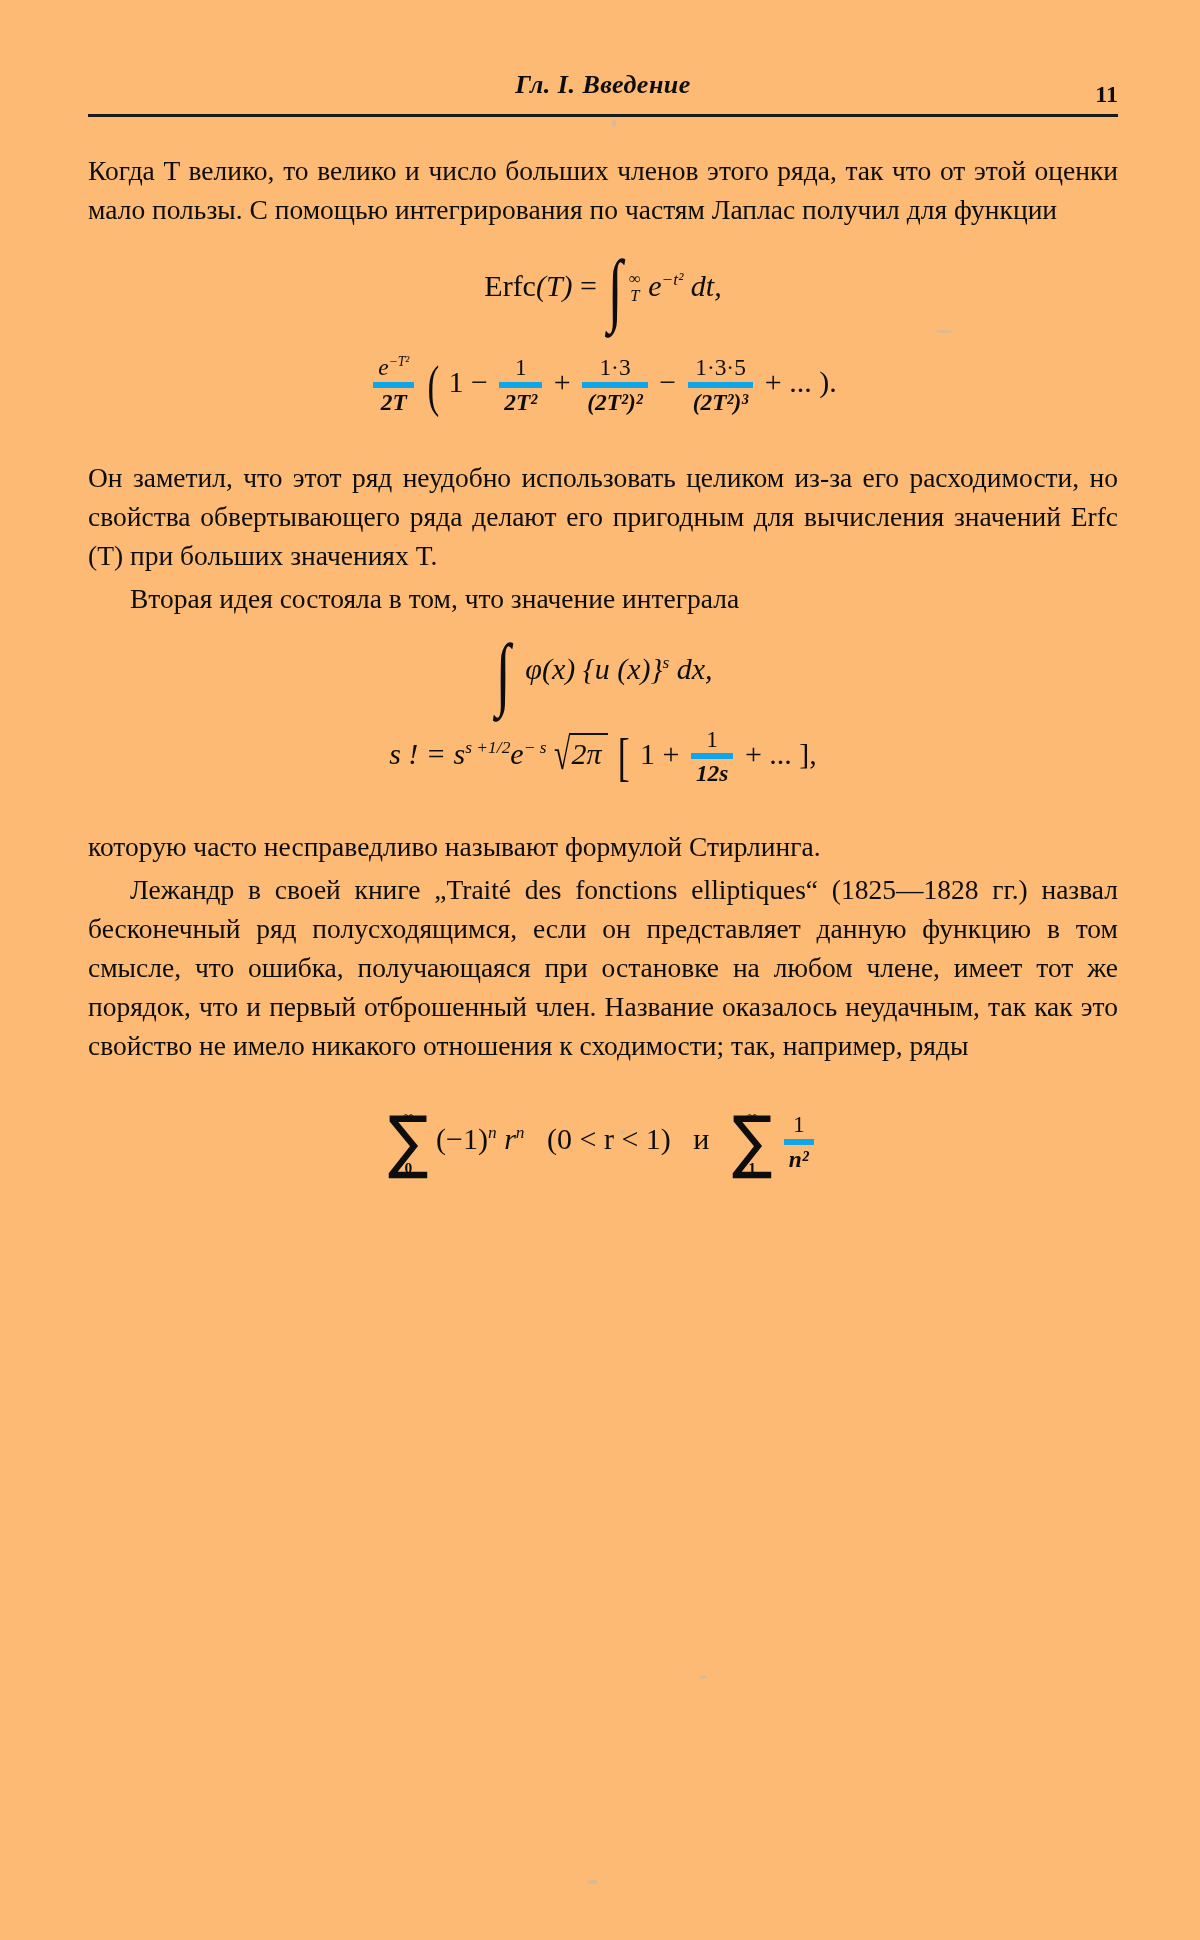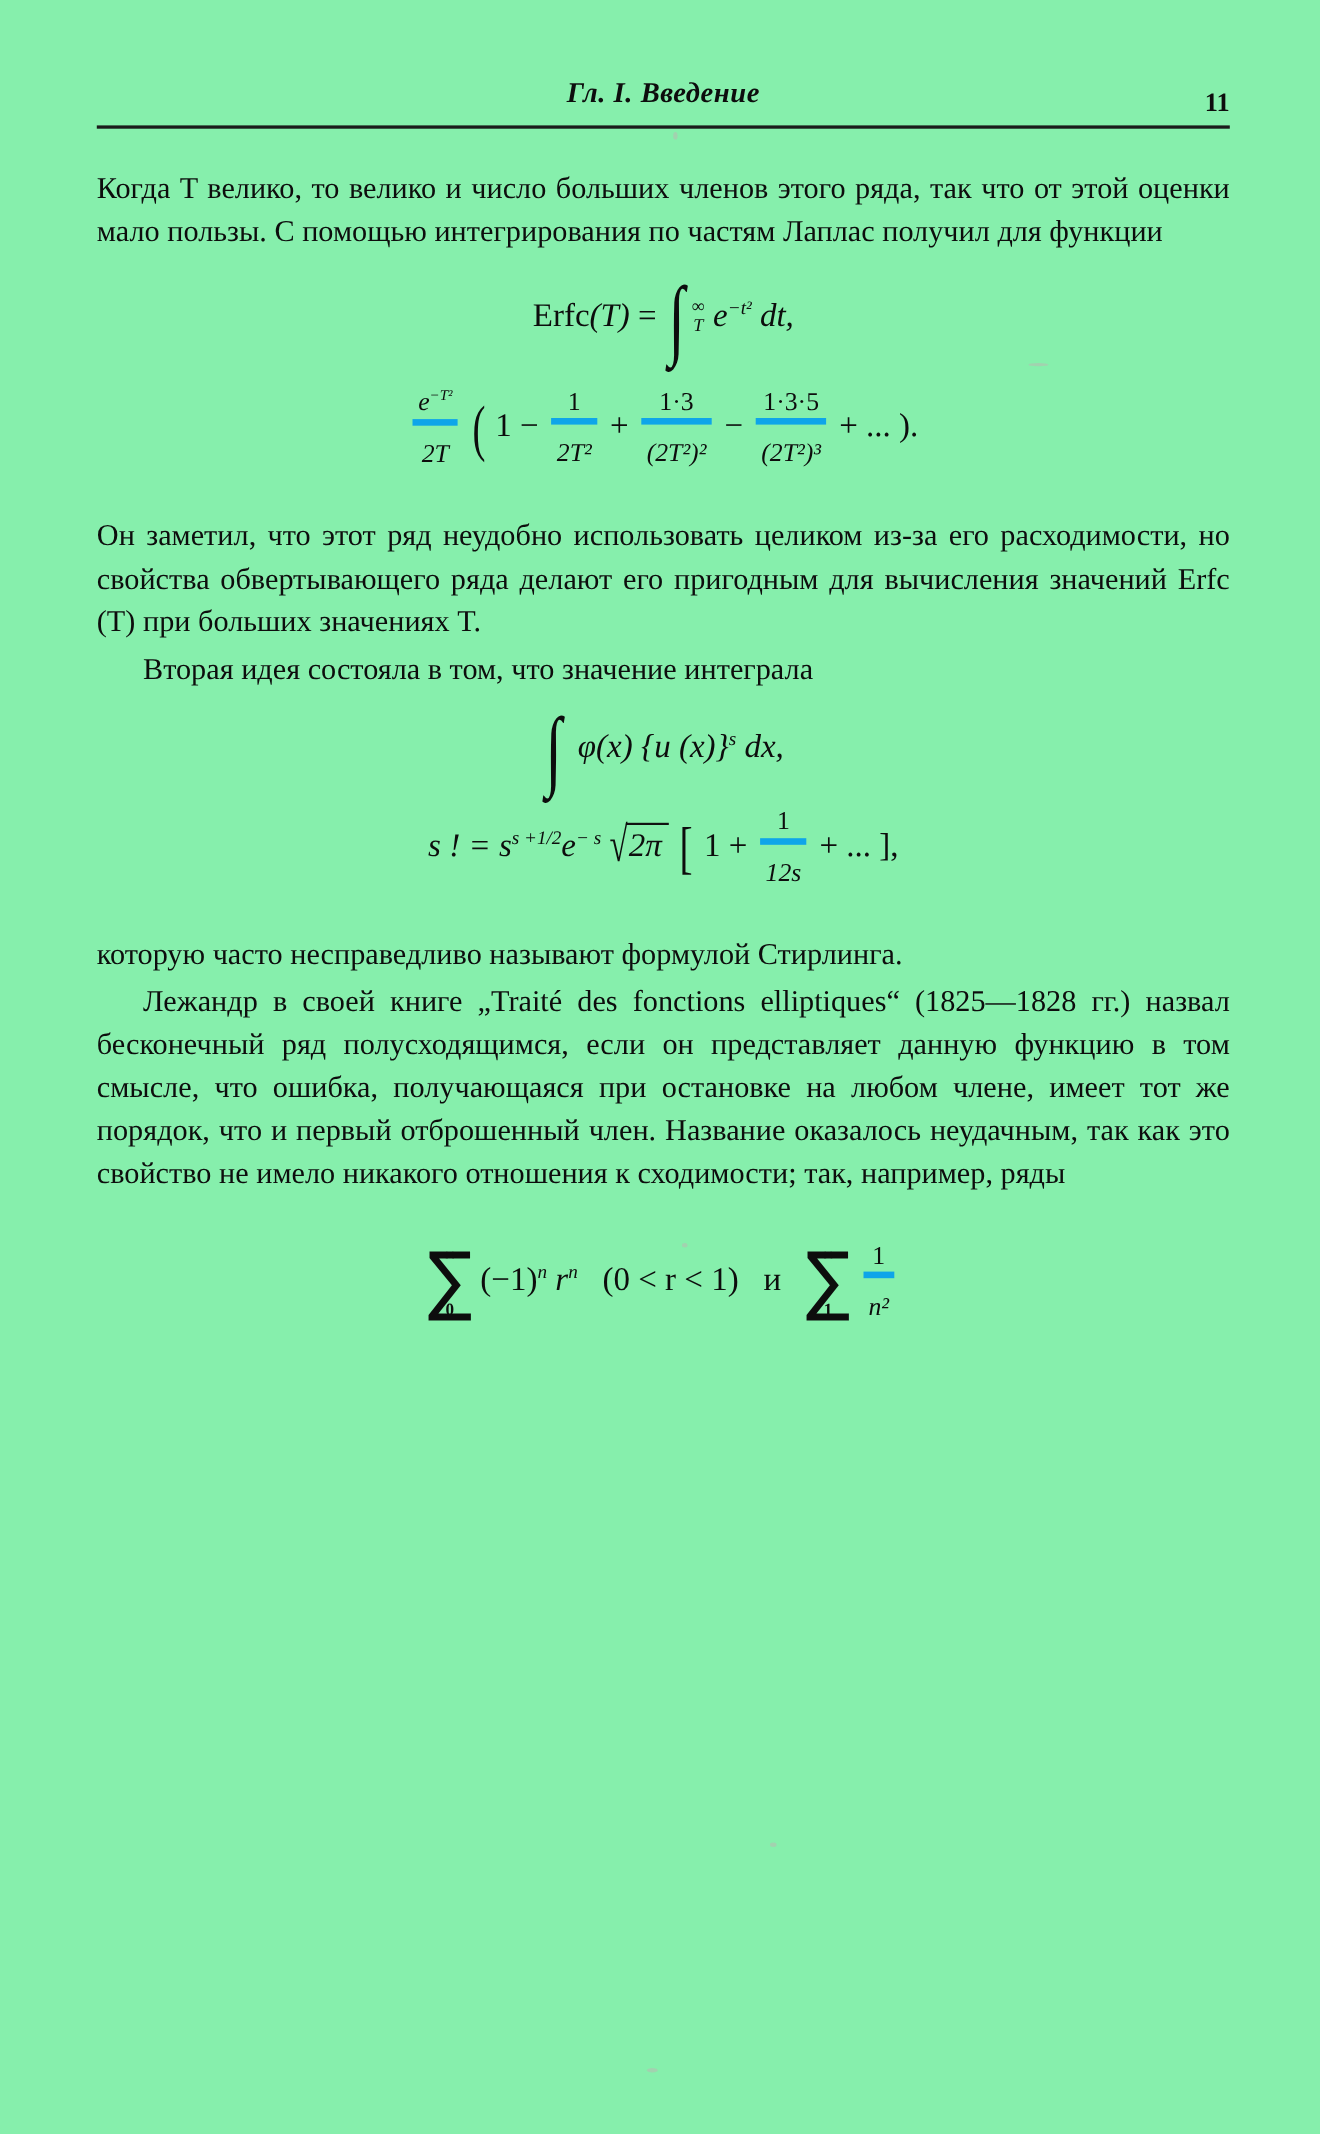--- a/index.html
+++ b/index.html
@@ -13,21 +13,21 @@
     position: relative;
     font-family: "Liberation Serif", serif;
     color: #0d0d0d;
     overflow: hidden;
   }
   .page {
     position: absolute;
     left: 0; top: 0;
     width: 1200px;
     height: 1940px;
-    background: #86efac;
+    background: #fdba74;
   }
   .content {
     position: absolute;
     left: 88px;
     top: 70px;
     width: 1030px;
   }
   
   .header-row {
     display: flex;
@@ -92,22 +92,23 @@
     line-height: 1.1;
   }
   .frac .num {
     display: block;
     padding: 0 5px 1px 5px;
     border-bottom: 6px solid #0ea5e9;
     font-size: 0.78em;
   }
   .frac .den {
     display: block;
-    padding: 14px 5px 0 5px;
+    padding: 2px 5px 0 5px;
     font-size: 0.78em;
+    font-weight: bold;
   }
   .big-paren {
     display: inline-block;
     font-size: 1.9em;
     vertical-align: middle;
     font-weight: 300;
     transform: scaleX(0.62);
     margin: 0 -2px;
   }
   .int {

